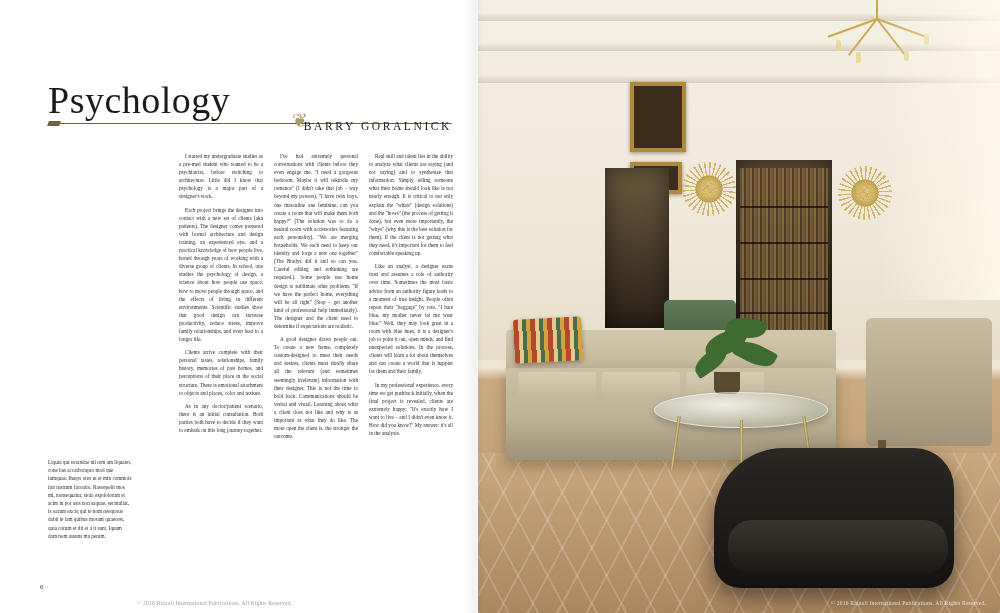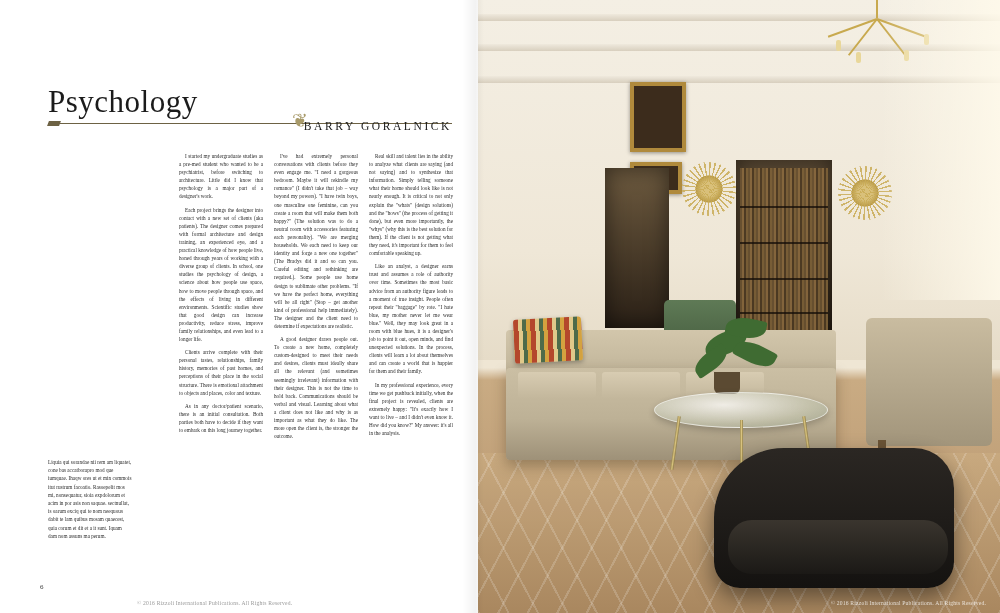--- a/index.html
+++ b/index.html
@@ -23,23 +23,23 @@
     position: absolute;
     left: 0; top: 0;
     width: 478px;
     height: 613px;
     background: #ffffff;
   }
 
   .article-title {
     position: absolute;
     left: 48px;
-    top: 84px;
+    top: 78px;
     font-family: "Liberation Serif", serif;
-    font-size: 31px;
+    font-size: 38px;
     letter-spacing: 0.5px;
     color: #1b1b1b;
     font-weight: normal;
   }
 
   .byline-rule {
     position: absolute;
     left: 48px;
     top: 122px;
     width: 404px;

